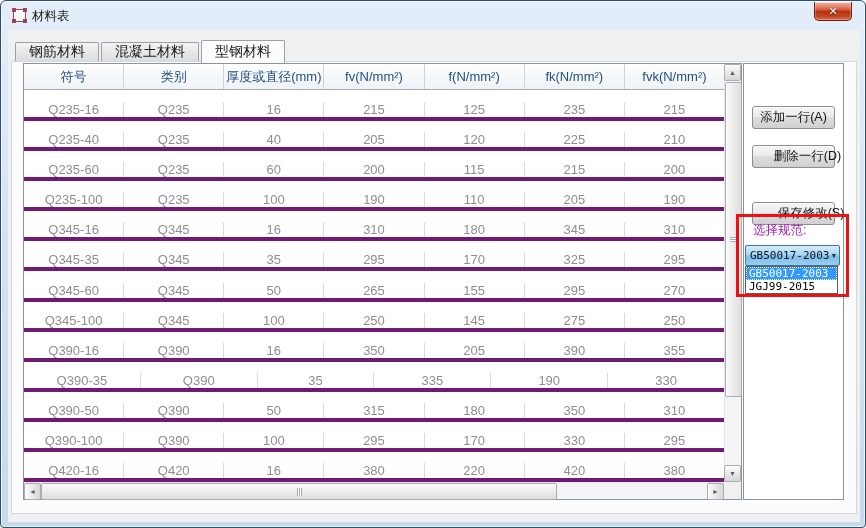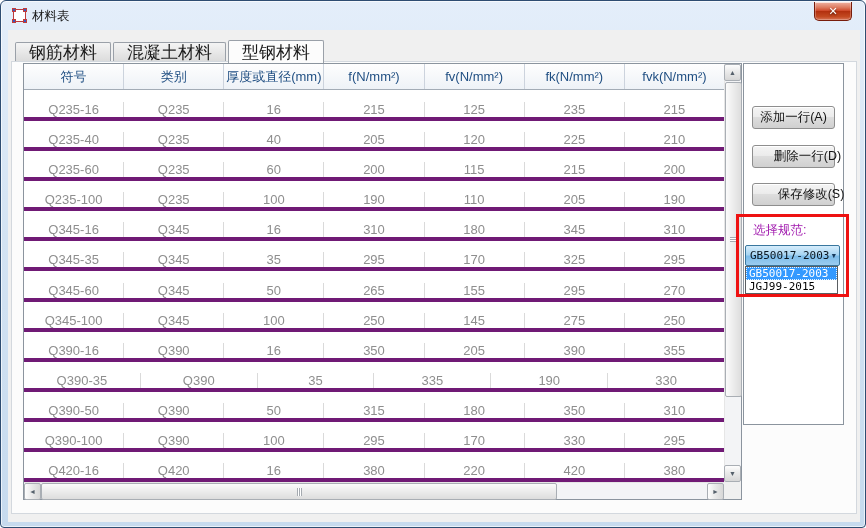--- a/index.html
+++ b/index.html
@@ -50,21 +50,21 @@
   }
   
   .tabstrip {
     position:absolute; left:14px; top:39px; height:23px;
     display:flex; align-items:flex-end; z-index:5;
   }
   .tab {
     height:19px; margin-right:2px; margin-bottom:2px;
     padding:0 13px;
     display:flex; align-items:center; justify-content:center;
-    font-size:17px; color:#1a1a1a; white-space:nowrap;
+    font-size:14px; color:#1a1a1a; white-space:nowrap;
     background:linear-gradient(180deg,#f4f4f4,#dcdcdc);
     border:1px solid #9aa0a8; border-bottom:none;
     border-radius:2px 2px 0 0;
     cursor:default;
   }
   .tab.active {
     height:23px; margin-bottom:0;
     background:#fcfcfc;
   }
   
@@ -125,35 +125,35 @@
   .hthumb {
     position:absolute; left:17px; top:0; width:516px; height:17px;
     background:linear-gradient(180deg,#fbfbfb,#ececec 50%,#dddddd);
     border:1px solid #a9aeb4; border-radius:2px;
     display:flex; align-items:center; justify-content:center;
   }
   .hthumb .grip { width:5px; height:8px; background:repeating-linear-gradient(90deg,#a5aab0 0 1px,#ffffff 1px 2px); }
   .corner { position:absolute; right:0; bottom:0; width:17px; height:17px; background:#f0f0f0; }
   
   .panel {
-    position:absolute; left:742px; top:62px; width:101px; height:362px;
+    position:absolute; left:742px; top:62px; width:101px; height:437px;
     background:#ffffff; border:1px solid #8b949e;
   }
   .btn {
     position:absolute; left:8px; width:83px; height:23px;
     display:flex; align-items:center; justify-content:center;
     font-size:12.5px; color:#141414; white-space:nowrap;
     background:linear-gradient(180deg,#f4f4f4,#ececec 45%,#dddddd 50%,#d0d0d0);
     border:1px solid #8e8e8e; border-radius:3px;
     box-shadow:inset 0 1px 0 #ffffff;
     cursor:default;
   }
   .btn.add  { top:42px; }
   .btn.del  { top:81px;padding-left:28px; }
-  .btn.save { top:119px;padding-left:35px; }
+  .btn.save { top:138px;padding-left:35px; }
   .spec-label { position:absolute; left:9px; top:158px; font-size:12.5px; color:#a21caf; white-space:nowrap; }
   .combo {
     position:absolute; left:1px; top:181px; width:95px; height:21px;
     border:1px solid #39779e; border-radius:2px;
     background:linear-gradient(180deg,#d6edfc 0%,#a8d5f2 46%,#7ebdea 54%,#9bccf0 100%);
     display:flex; align-items:center;
     padding:0 13px 0 4px;
     font-family:"DejaVu Sans Mono","Liberation Mono",monospace;
     font-size:11px; color:#08141f; white-space:nowrap; overflow:hidden;
   }
@@ -208,22 +208,22 @@
       <div class="tab">钢筋材料</div>
       <div class="tab">混凝土材料</div>
       <div class="tab active">型钢材料</div>
     </div>
 
   <div class="grid">
     <div class="ghead">
         <div class="hcell">符号</div>
         <div class="hcell">类别</div>
         <div class="hcell">厚度或直径(mm)</div>
+        <div class="hcell">fv(N/mm²)</div>
         <div class="hcell">f(N/mm²)</div>
-        <div class="hcell">fv(N/mm²)</div>
         <div class="hcell">fk(N/mm²)</div>
         <div class="hcell">fvk(N/mm²)</div>
       </div>
     <div class="gbody">
         <div class="trow">
           <div class="tcell">Q235-16</div>
           <div class="tcell">Q235</div>
           <div class="tcell">16</div>
           <div class="tcell">215</div>
           <div class="tcell">125</div>

